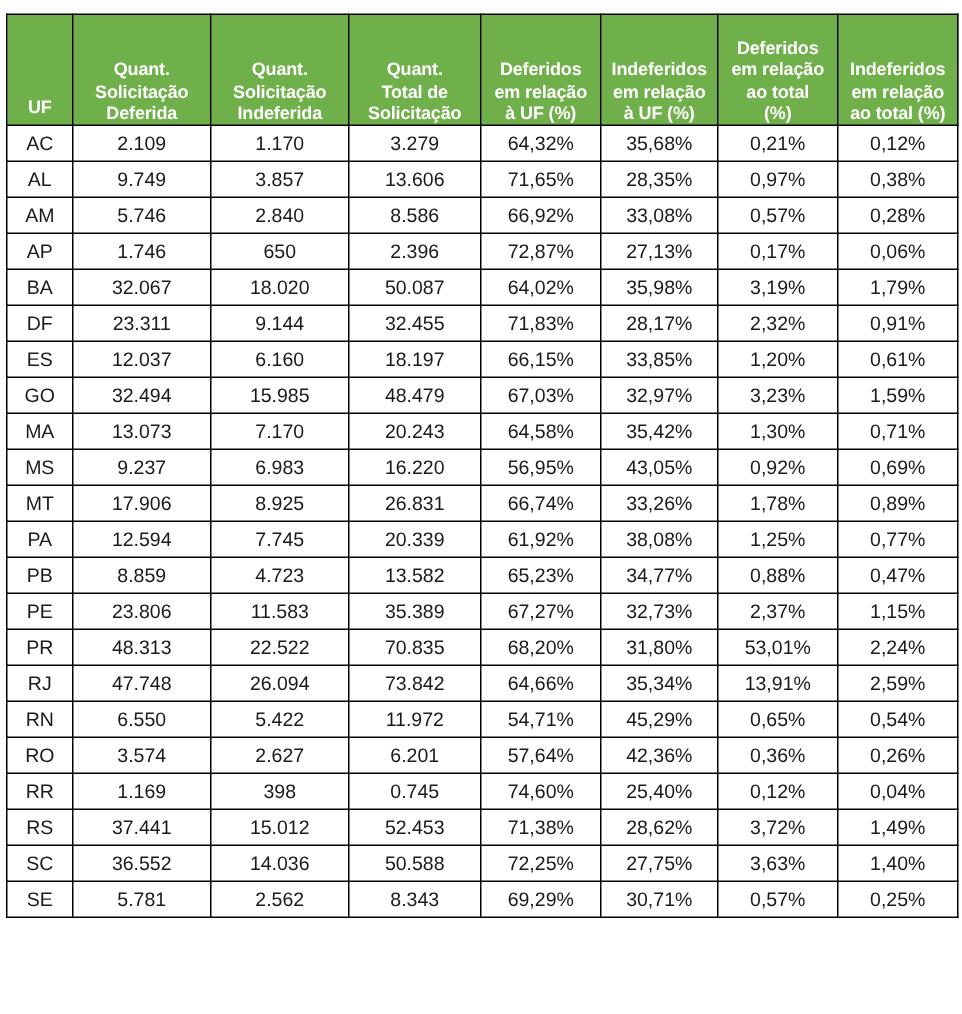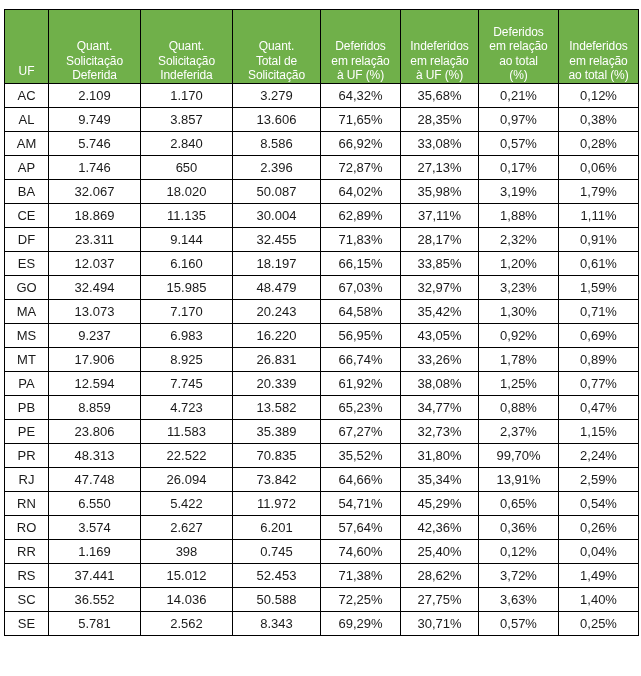--- a/index.html
+++ b/index.html
@@ -32,21 +32,21 @@
   table.stats th,
   table.stats td {
     border: 1px solid #000000;
     padding: 0;
     box-sizing: border-box;
   }
   
   thead th {
     background: #70B04A;
     color: #ffffff;
-    font-weight: normal;
+    font-weight: bold;
     font-size: 12px;
     line-height: 14.6px;
     vertical-align: bottom;
     text-align: center;
     height: 74px;
     padding: 0 2px 4px 2px;
     letter-spacing: -0.1px;
   }
   thead th.uf-head {
     padding-bottom: 4px;
@@ -175,30 +175,20 @@
           <td>BA</td>
           <td>32.067</td>
           <td>18.020</td>
           <td>50.087</td>
           <td>64,02%</td>
           <td>35,98%</td>
           <td>3,19%</td>
           <td>1,79%</td>
         </tr>
         <tr>
-          <td>CE</td>
-          <td>18.869</td>
-          <td>11.135</td>
-          <td>30.004</td>
-          <td>62,89%</td>
-          <td>37,11%</td>
-          <td>1,88%</td>
-          <td>1,11%</td>
-        </tr>
-        <tr>
           <td>DF</td>
           <td>23.311</td>
           <td>9.144</td>
           <td>32.455</td>
           <td>71,83%</td>
           <td>28,17%</td>
           <td>2,32%</td>
           <td>0,91%</td>
         </tr>
         <tr>
@@ -279,23 +269,23 @@
           <td>67,27%</td>
           <td>32,73%</td>
           <td>2,37%</td>
           <td>1,15%</td>
         </tr>
         <tr>
           <td>PR</td>
           <td>48.313</td>
           <td>22.522</td>
           <td>70.835</td>
-          <td>35,52%</td>
+          <td>68,20%</td>
           <td>31,80%</td>
-          <td>99,70%</td>
+          <td>53,01%</td>
           <td>2,24%</td>
         </tr>
         <tr>
           <td>RJ</td>
           <td>47.748</td>
           <td>26.094</td>
           <td>73.842</td>
           <td>64,66%</td>
           <td>35,34%</td>
           <td>13,91%</td>

